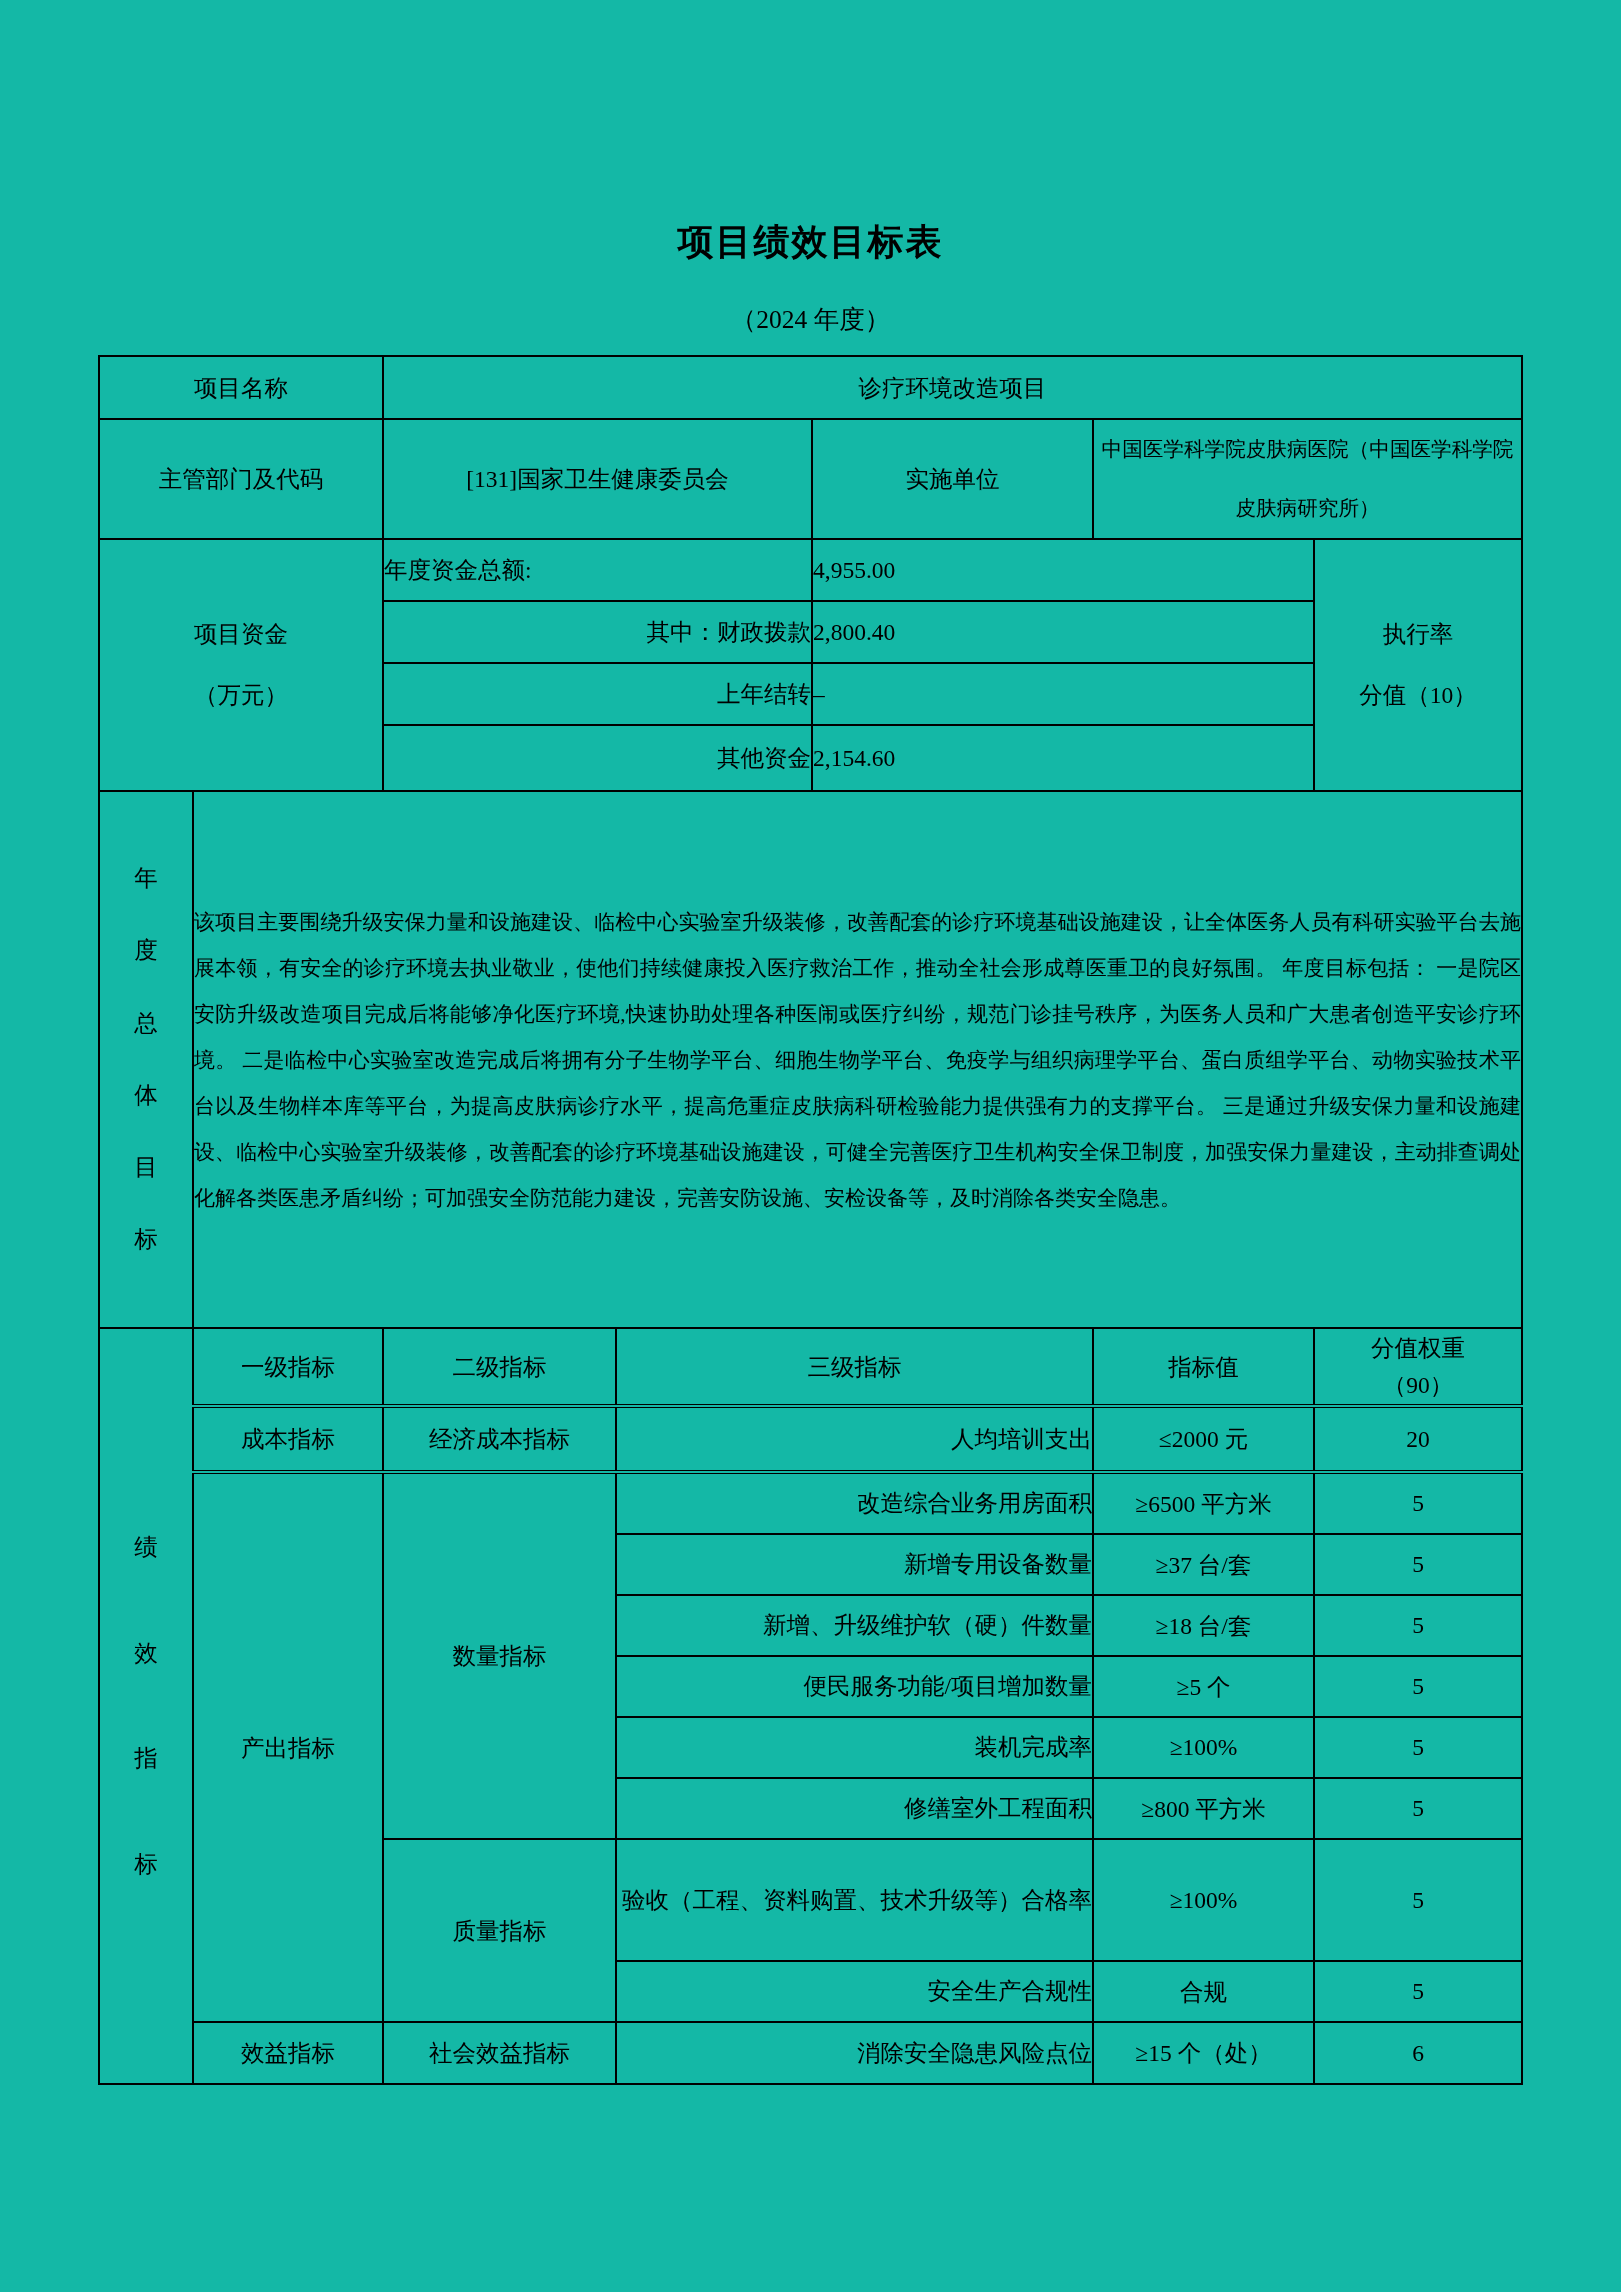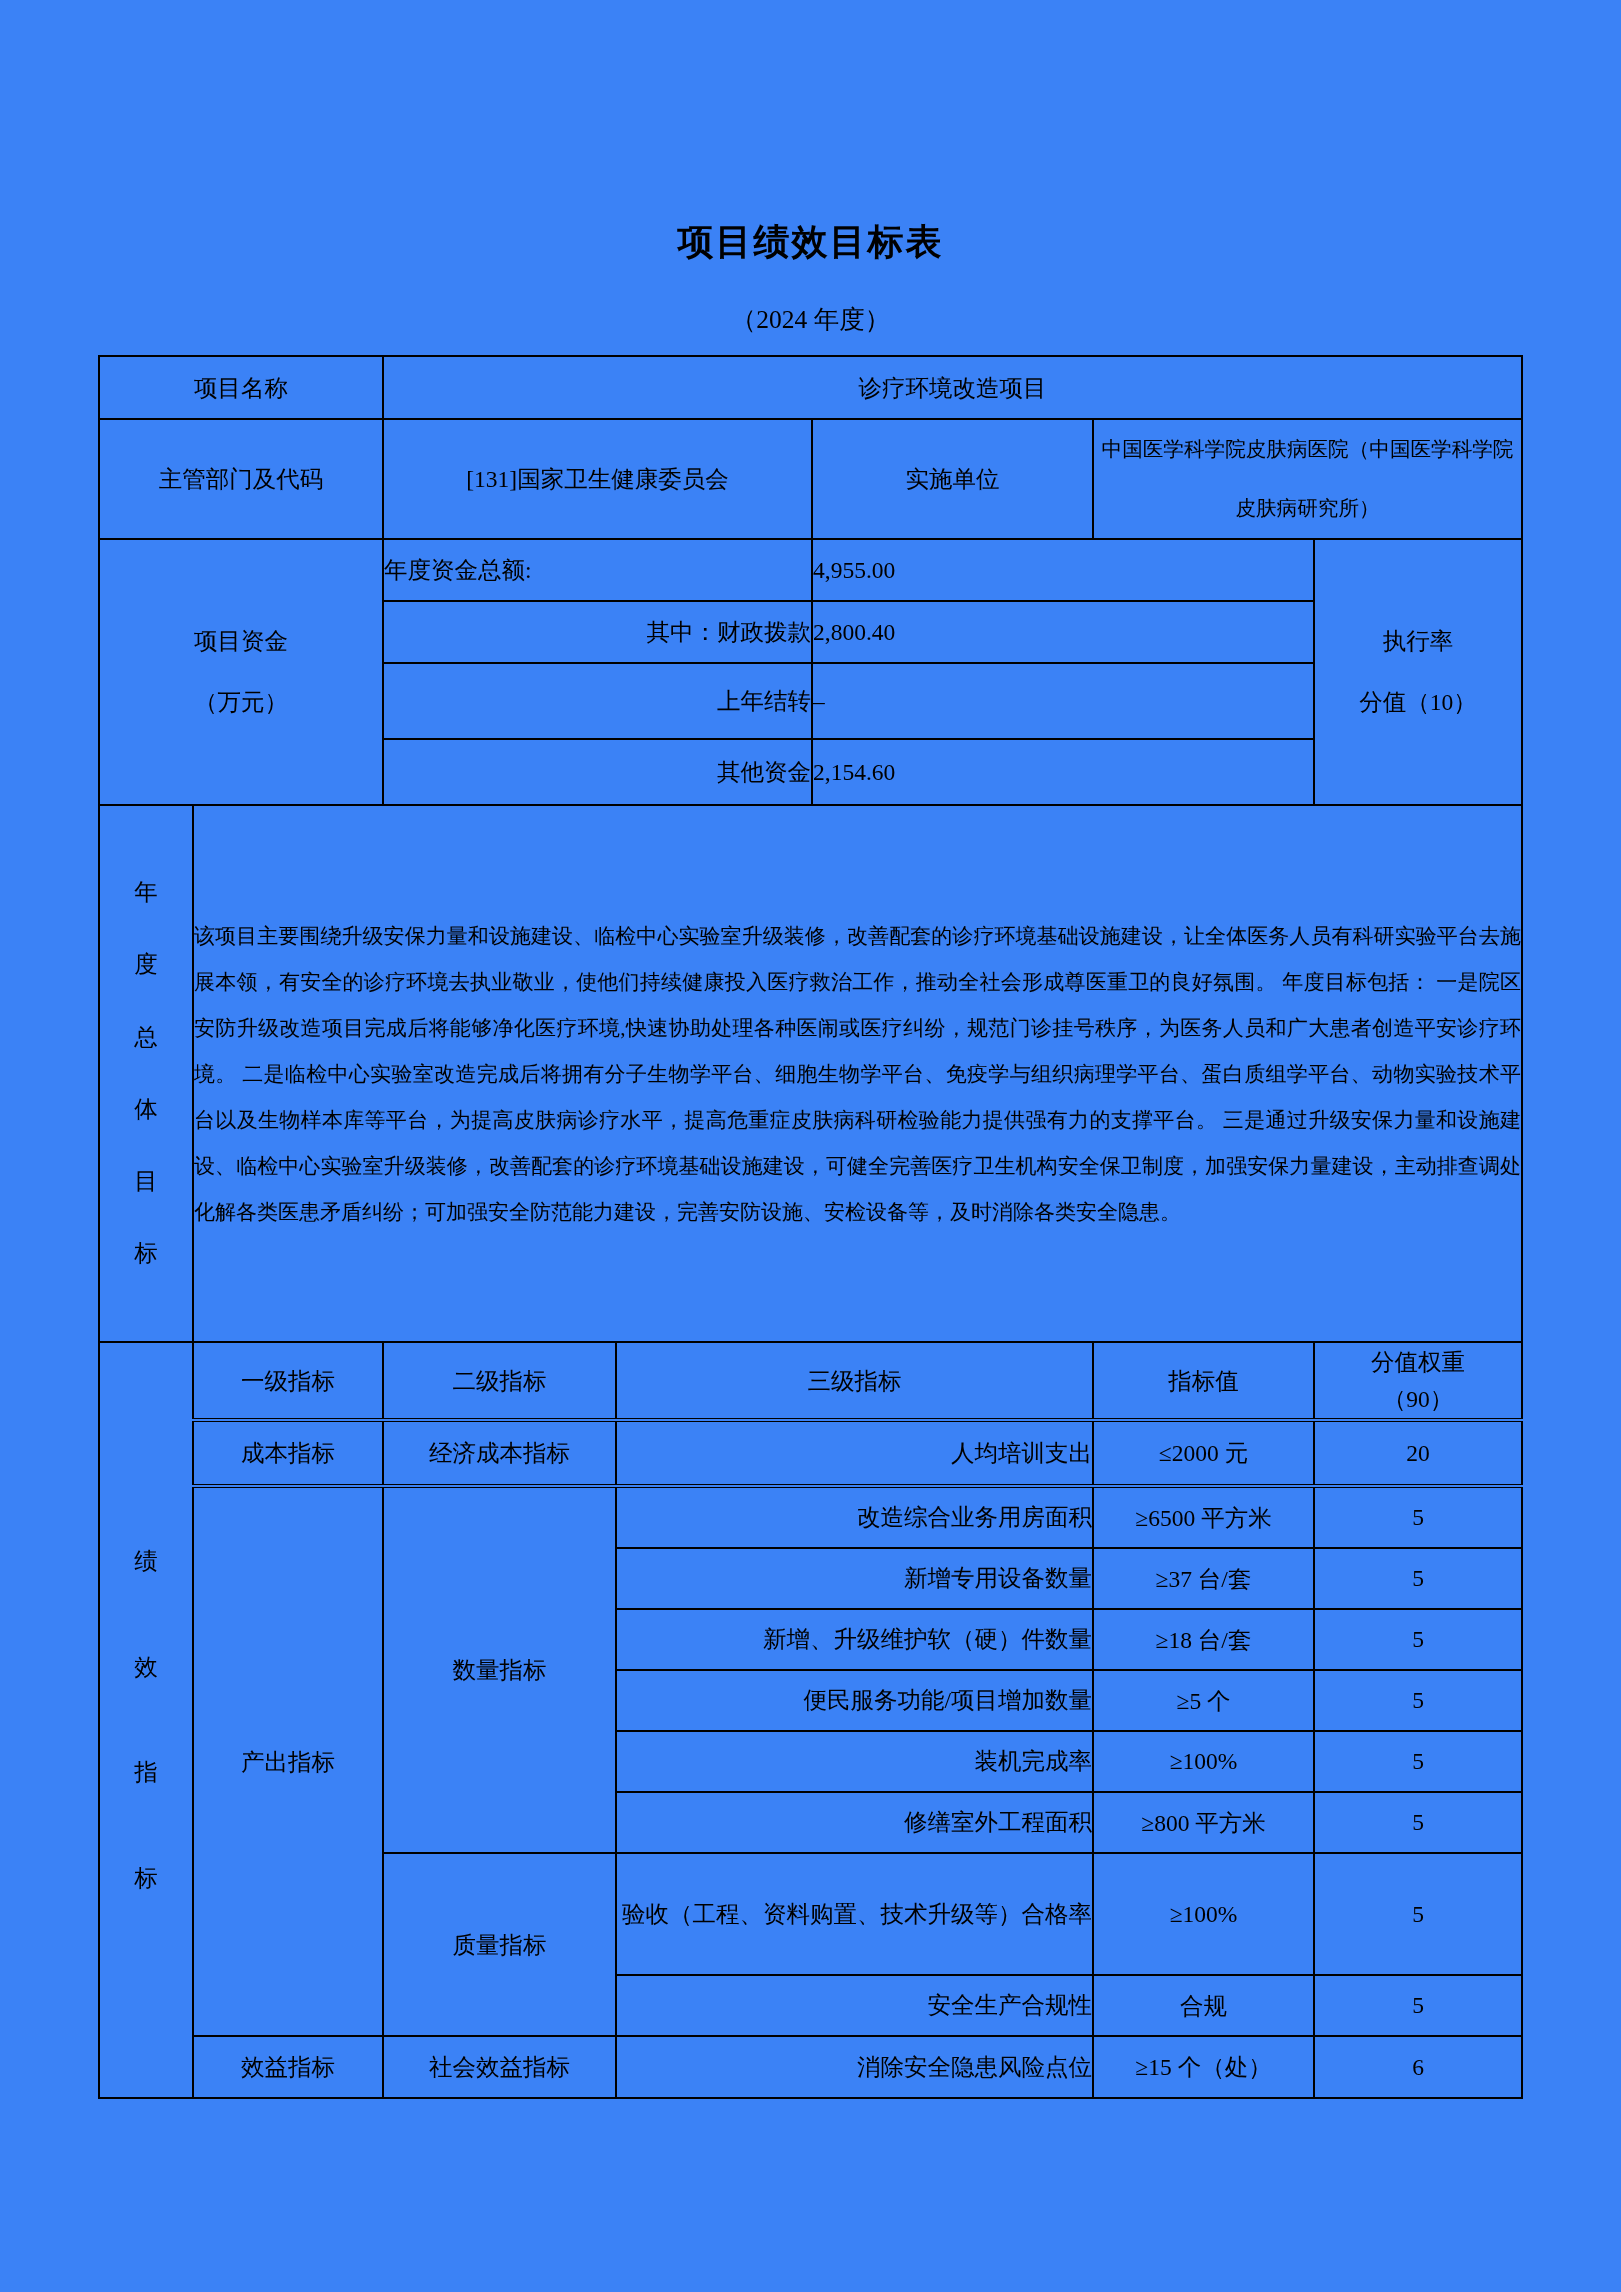--- a/index.html
+++ b/index.html
@@ -1,19 +1,19 @@
 <!DOCTYPE html>
 <html><head>
 <meta charset="utf-8">
 <style>
   html,body{margin:0;padding:0;background:#888;}
   .page{
     position:relative;
     width:1621px;height:2293px;
-    background:#3b82f6;
+    background:#14b8a6;
     font-family:"Liberation Serif","DejaVu Serif",serif;
     color:#000;
     overflow:hidden;
   }
   .doc-title{
     position:absolute;left:0;top:218px;width:100%;
     text-align:center;
     font-family:"Liberation Sans","DejaVu Sans",sans-serif;
     font-weight:700;font-size:36px;letter-spacing:2px;
   }
@@ -99,21 +99,21 @@
       <td colspan="2" class="amount">4,955.00</td>
       <td rowspan="4" class="two-line">
         <div>执行率</div>
         <div>分值（10）</div>
       </td>
     </tr>
     <tr style="height:62px">
       <td colspan="2" class="fund-label">其中：财政拨款</td>
       <td colspan="2" class="amount">2,800.40</td>
     </tr>
-    <tr style="height:76px">
+    <tr style="height:62px">
       <td colspan="2" class="fund-label">上年结转</td>
       <td colspan="2" class="amount">–</td>
     </tr>
     <tr style="height:66px">
       <td colspan="2" class="fund-label">其他资金</td>
       <td colspan="2" class="amount">2,154.60</td>
     </tr>
 
     <tr style="height:537px">
       <td class="vertical-cell">

